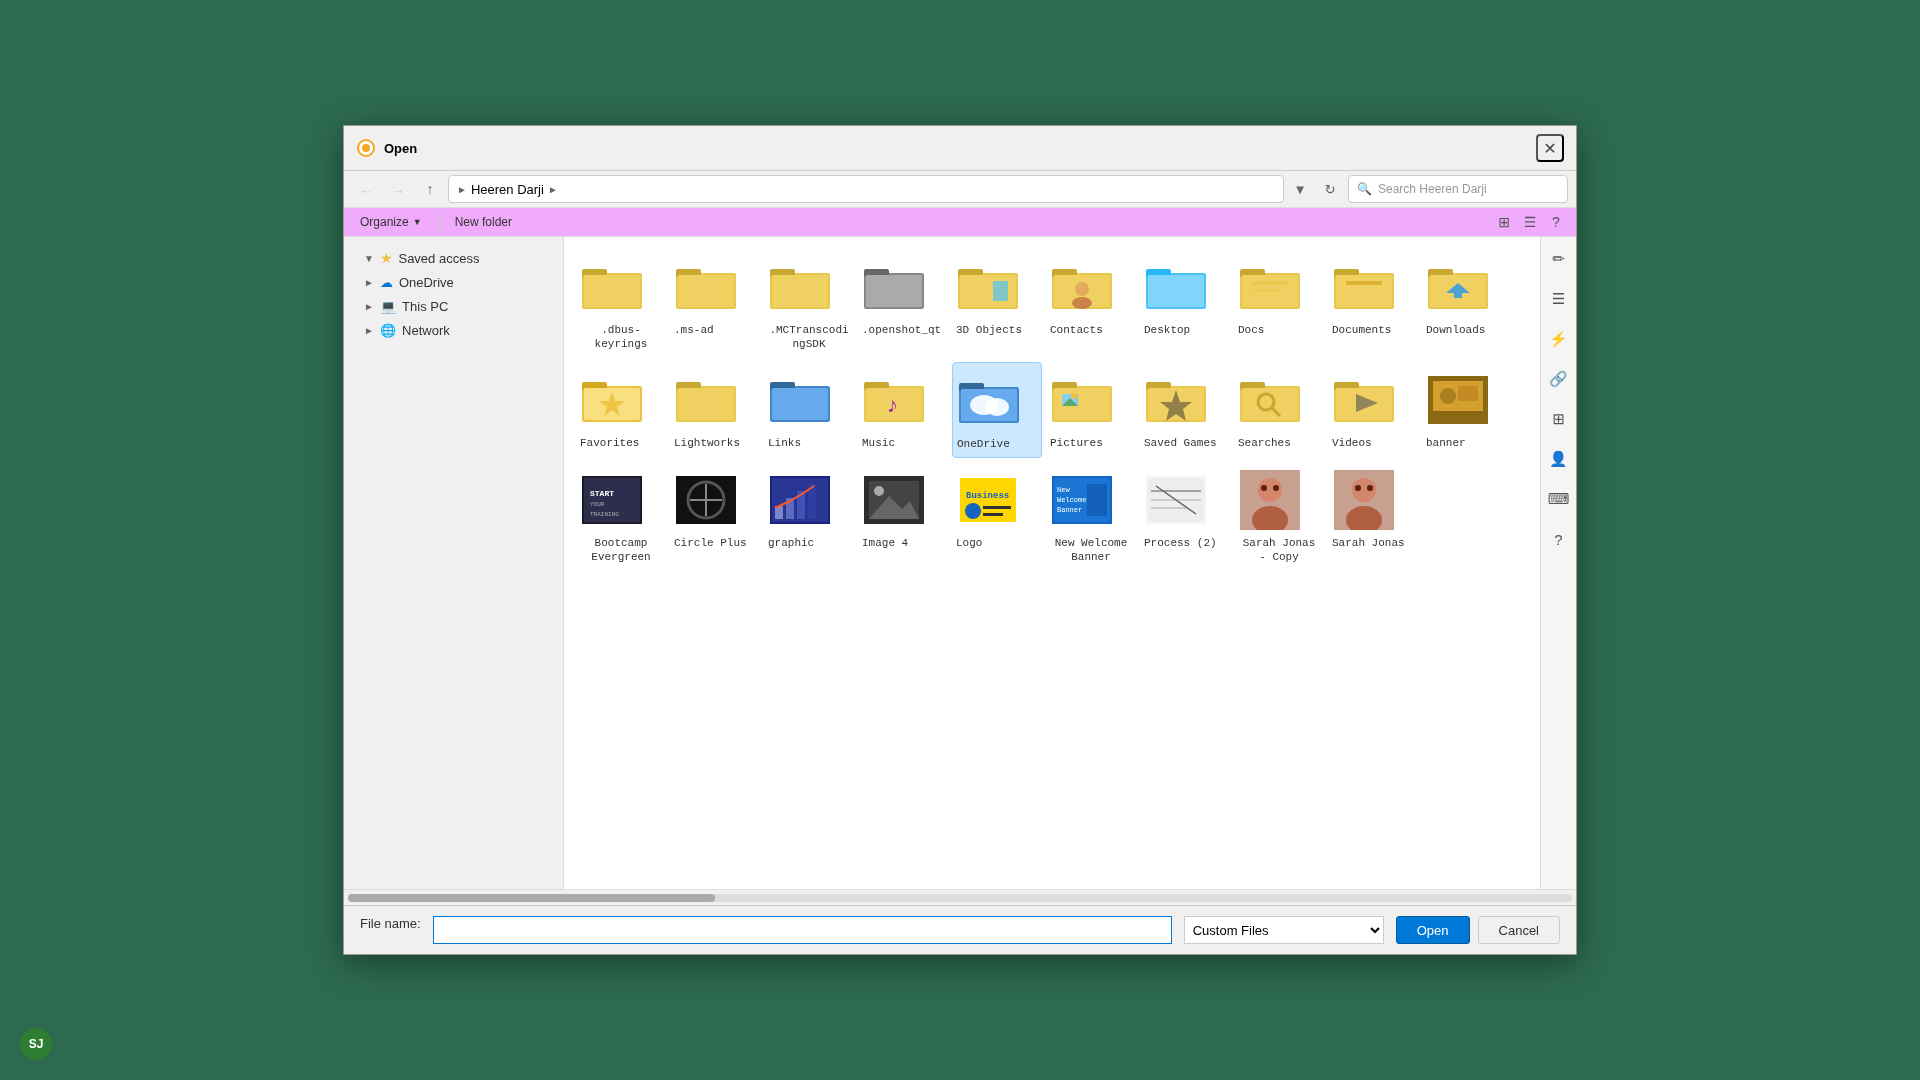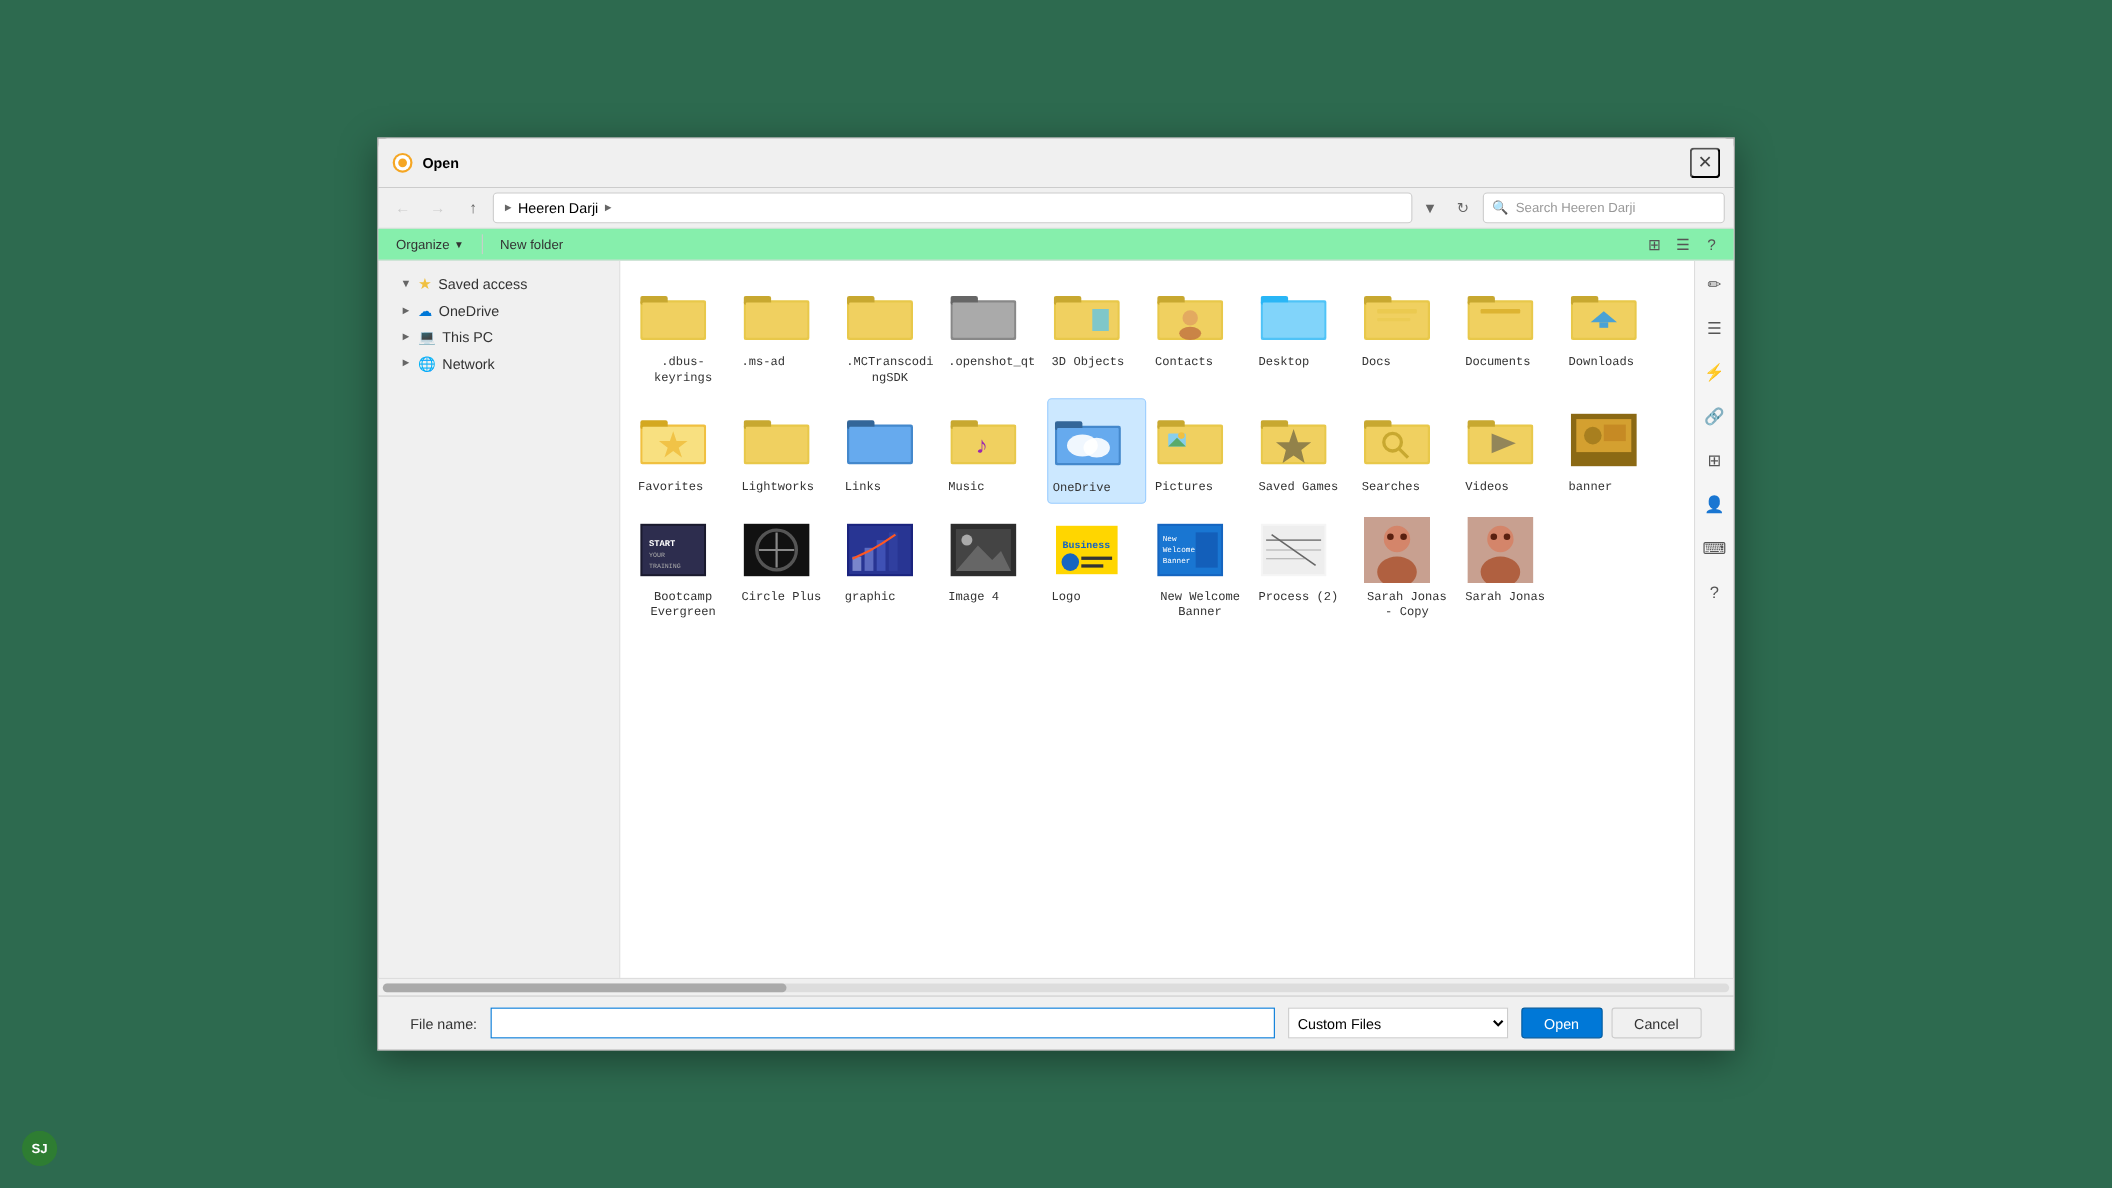--- a/index.html
+++ b/index.html
@@ -133,21 +133,21 @@
       display: flex;
       align-items: center;
       padding: 0 8px;
       gap: 6px;
       font-size: 12px;
       color: #999;
     }
 
     
     .toolbar2 {
-      background: #86efac;
+      background: #f0abfc;
       border-bottom: 1px solid #ddd;
       padding: 2px 8px;
       display: flex;
       align-items: center;
       gap: 4px;
     }
     .tb2-btn {
       padding: 3px 8px;
       background: none;
       border: none;
@@ -252,24 +252,23 @@
       font-size: 11px;
       color: #333;
       word-break: break-word;
       line-height: 1.3;
       max-width: 88px;
     }
 
     
     .bottom-bar {
       border-top: 1px solid #ccc;
-      padding: 10px 29px;
+      padding: 10px 16px;
       background: #f0f0f0;
       display: flex;
-      align-items: center;
       gap: 12px;
     }
     .file-name-label {
       font-size: 13px;
       color: #333;
       white-space: nowrap;
     }
     .file-name-input {
       flex: 1;
       height: 28px;

